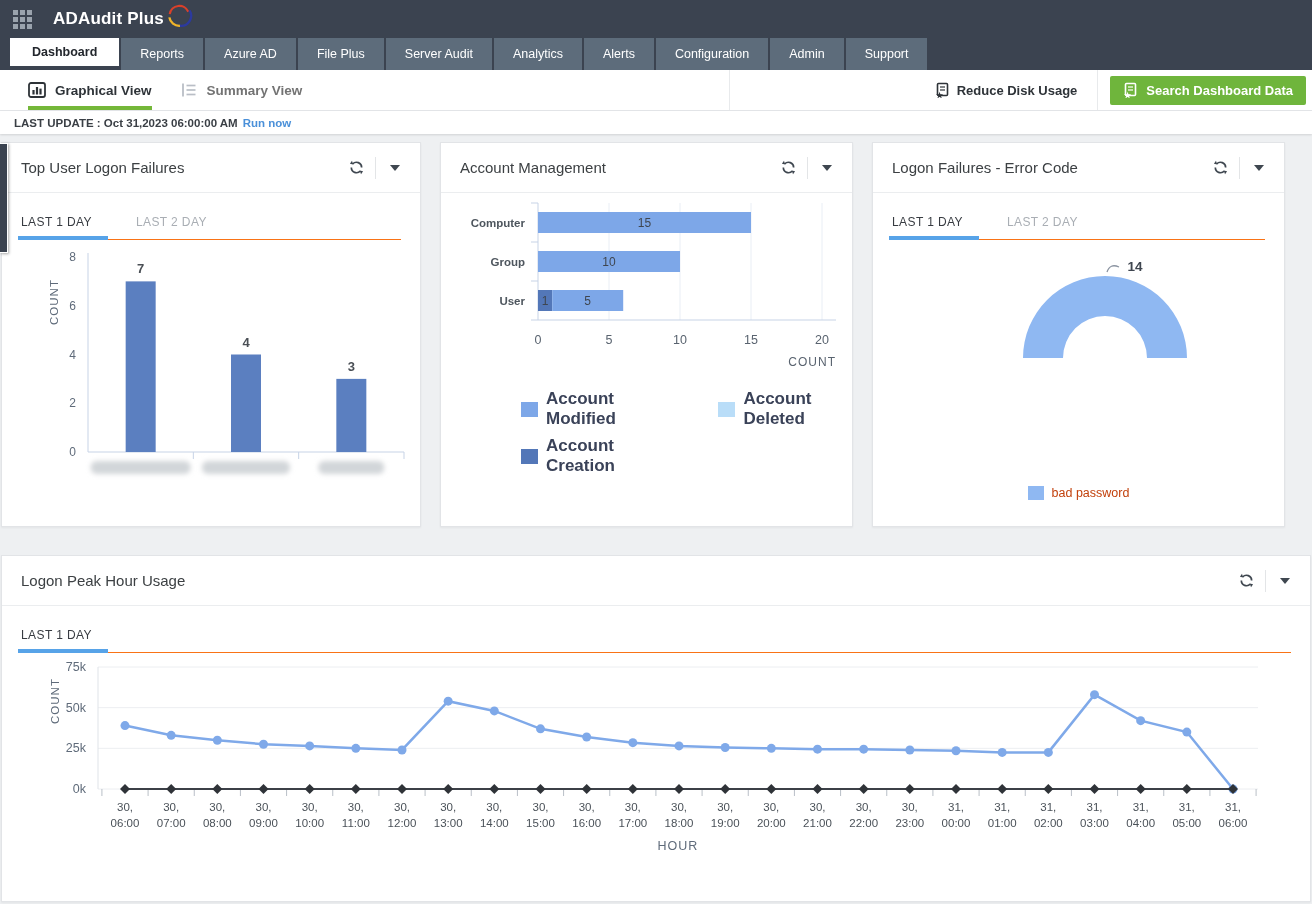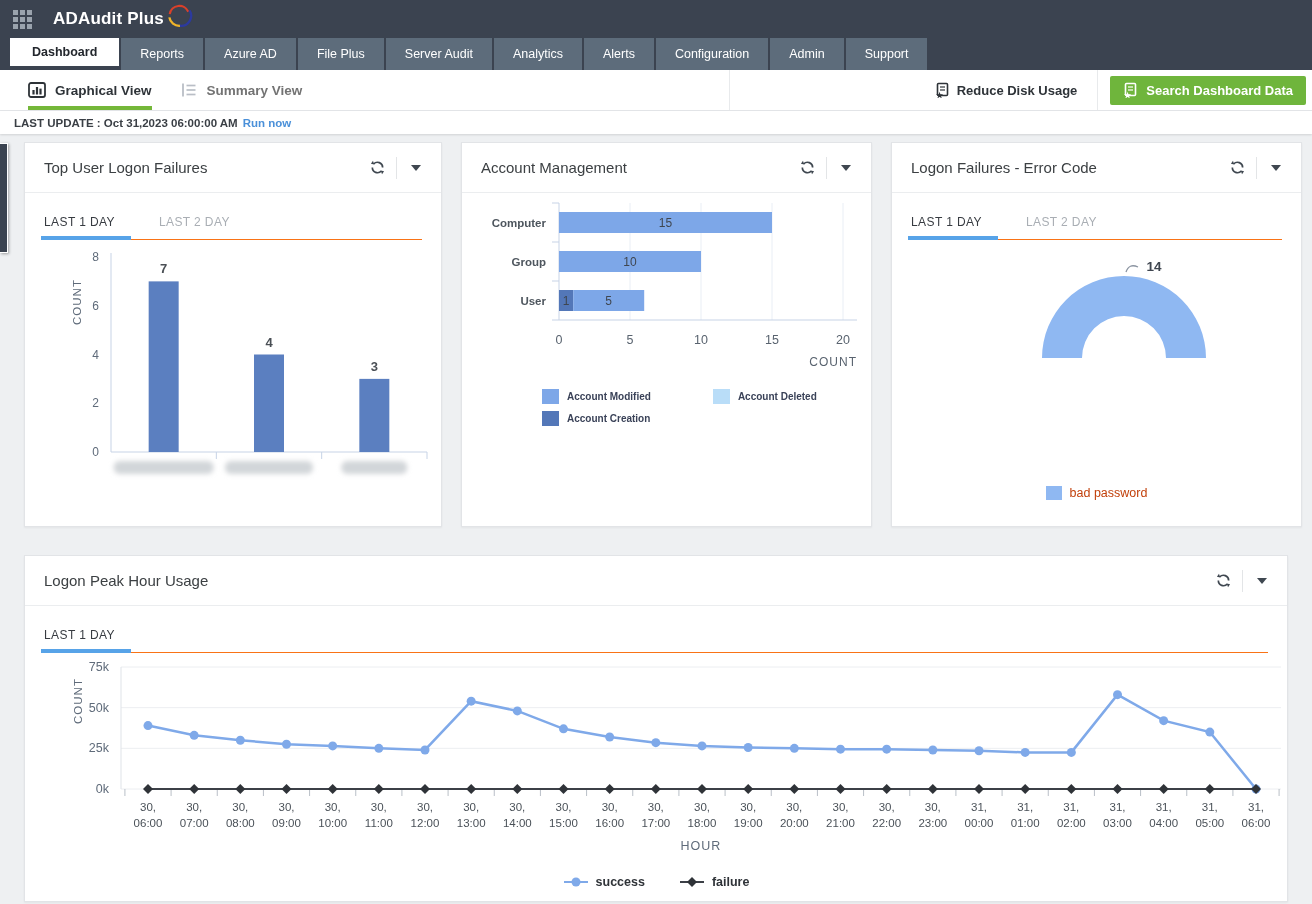--- a/index.html
+++ b/index.html
@@ -32,21 +32,21 @@
               font-family:inherit;font-size:13px;font-weight:700;height:29px;padding:0 13px;
               margin:0 6px 0 12px;border-radius:2px;cursor:pointer;}
   
   .update-row{height:23px;background:#fff;display:flex;align-items:center;padding-left:14px;
               font-size:11.5px;font-weight:700;color:#3a3f45;box-shadow:0 1px 2px rgba(0,0,0,.12);
               position:relative;z-index:2;}
   .run-now{color:#4a90d9;margin-left:5px;text-decoration:none;cursor:pointer;font-weight:700;}
   .side-handle{position:absolute;left:0;top:143px;width:7px;height:108px;background:#3b4350;
                border:1px solid #fff;border-left:none;box-shadow:1px 1px 3px rgba(0,0,0,.35);z-index:5;cursor:pointer;}
   
-  .main{padding:8px 24px 0;}
+  .main{padding:8px 1px 0;}
   .cards-row{display:flex;gap:19px;}
   .card{background:#fff;border:1px solid #e2e4e7;box-shadow:0 1px 2px rgba(0,0,0,.05);box-sizing:border-box;}
   .c1{width:420px;height:385px;}
   .c2{width:413px;height:385px;}
   .c3{width:413px;height:385px;}
   .wide{margin-top:28px;height:347px;}
   .card-header{height:49px;display:flex;align-items:center;justify-content:space-between;
                padding:0 12px 0 19px;border-bottom:1px solid #ebedef;}
   .card-title{font-size:15px;color:#3c4043;}
   .card-actions{display:flex;align-items:center;color:#3f4750;}
@@ -57,21 +57,21 @@
   .card-tabs{display:flex;gap:44px;margin:14px 19px 0;border-bottom:1px solid #f97316;}
   .ctab{font-size:12px;letter-spacing:.4px;color:#a9aeb4;padding:8px 0 10px;position:relative;
         cursor:pointer;white-space:nowrap;}
   .ctab.active{color:#373b41;}
   .ctab.active::after{content:"";position:absolute;left:-3px;right:-16px;bottom:-1px;height:4px;background:#57a3e8;}
   .chart-mount{position:relative;}
   svg text{font-family:"Liberation Sans",sans-serif;}
   
   .hbar-legend{display:grid;grid-template-columns:auto auto;gap:7px 62px;justify-content:start;
                padding-left:80px;margin-top:12px;}
-  .legend-item{display:flex;align-items:center;gap:8px;font-size:10px;font-weight:700;color:#3a4258;cursor:pointer;}
+  .legend-item{display:flex;align-items:center;gap:8px;font-size:17px;font-weight:700;color:#3a4258;cursor:pointer;}
   .legend-swatch{width:17px;height:15px;flex:0 0 auto;}
   .pie-legend{display:flex;justify-content:center;margin-top:12px;}
   .pie-legend .legend-item{font-weight:400;color:#c2410c;font-size:12.5px;}
   .pie-legend .legend-swatch{width:16px;height:14px;}
   .line-legend{display:flex;justify-content:center;gap:34px;margin-top:14px;}
   .line-legend .legend-item{font-size:12.5px;color:#2f3338;font-weight:700;gap:7px;}
 </style>
 </head>
 <body>
 
@@ -474,30 +474,15 @@
             <polygon points="861.6666666666666,131 866.6666666666666,136 861.6666666666666,141 856.6666666666666,136" fill="#2f3338"></polygon>
             <polygon points="907.8333333333333,131 912.8333333333333,136 907.8333333333333,141 902.8333333333333,136" fill="#2f3338"></polygon>
             <polygon points="954,131 959,136 954,141 949,136" fill="#2f3338"></polygon>
             <polygon points="1000.1666666666666,131 1005.1666666666666,136 1000.1666666666666,141 995.1666666666666,136" fill="#2f3338"></polygon>
             <polygon points="1046.3333333333333,131 1051.3333333333333,136 1046.3333333333333,141 1041.3333333333333,136" fill="#2f3338"></polygon>
             <polygon points="1092.5,131 1097.5,136 1092.5,141 1087.5,136" fill="#2f3338"></polygon>
             <polygon points="1138.6666666666665,131 1143.6666666666665,136 1138.6666666666665,141 1133.6666666666665,136" fill="#2f3338"></polygon>
             <polygon points="1184.8333333333333,131 1189.8333333333333,136 1184.8333333333333,141 1179.8333333333333,136" fill="#2f3338"></polygon>
             <polygon points="1231,131 1236,136 1231,141 1226,136" fill="#2f3338"></polygon>
           </g>
-        </svg><div class="line-legend">
-          <div class="legend-item">
-            <svg width="26" height="12" viewBox="0 0 26 12">
-              <line x1="1" y1="6" x2="25" y2="6" stroke="#7fa9e9" stroke-width="2"></line>
-              <circle cx="13" cy="6" r="4.5" fill="#7fa9e9"></circle>
-            </svg>
-            <span>success</span>
-          </div>
-          <div class="legend-item">
-            <svg width="26" height="12" viewBox="0 0 26 12">
-              <line x1="1" y1="6" x2="25" y2="6" stroke="#3c4047" stroke-width="2"></line>
-              <polygon points="13,1 18,6 13,11 8,6" fill="#2f3338"></polygon>
-            </svg>
-            <span>failure</span>
-          </div>
-        </div></div>
+        </svg></div>
   </section>
 </div>
 
 </body></html>

